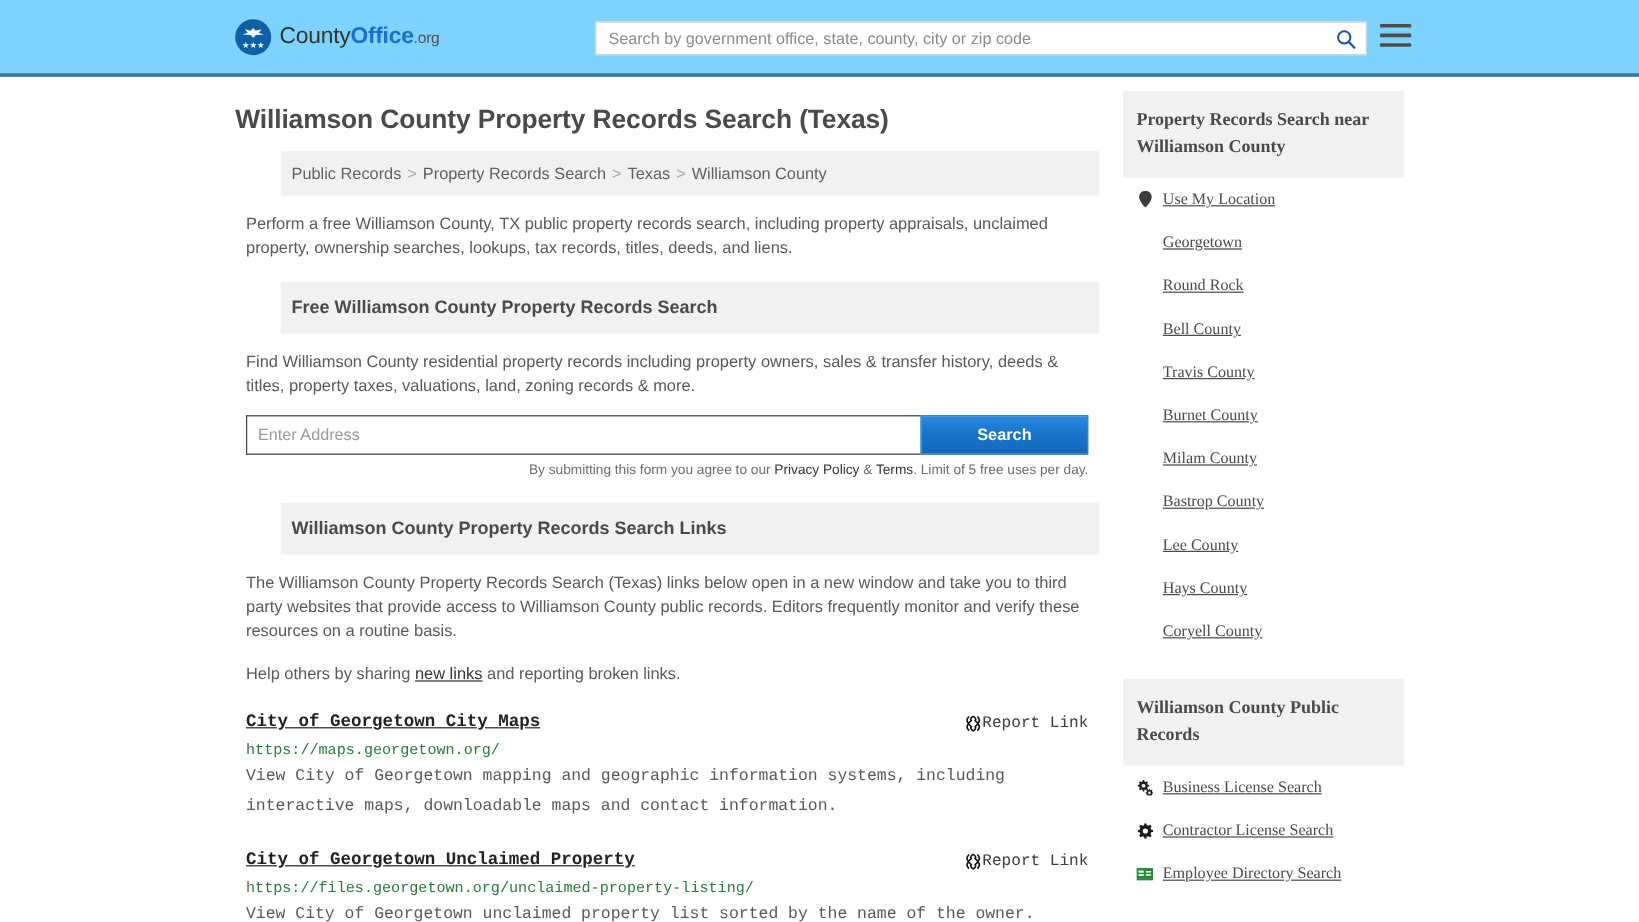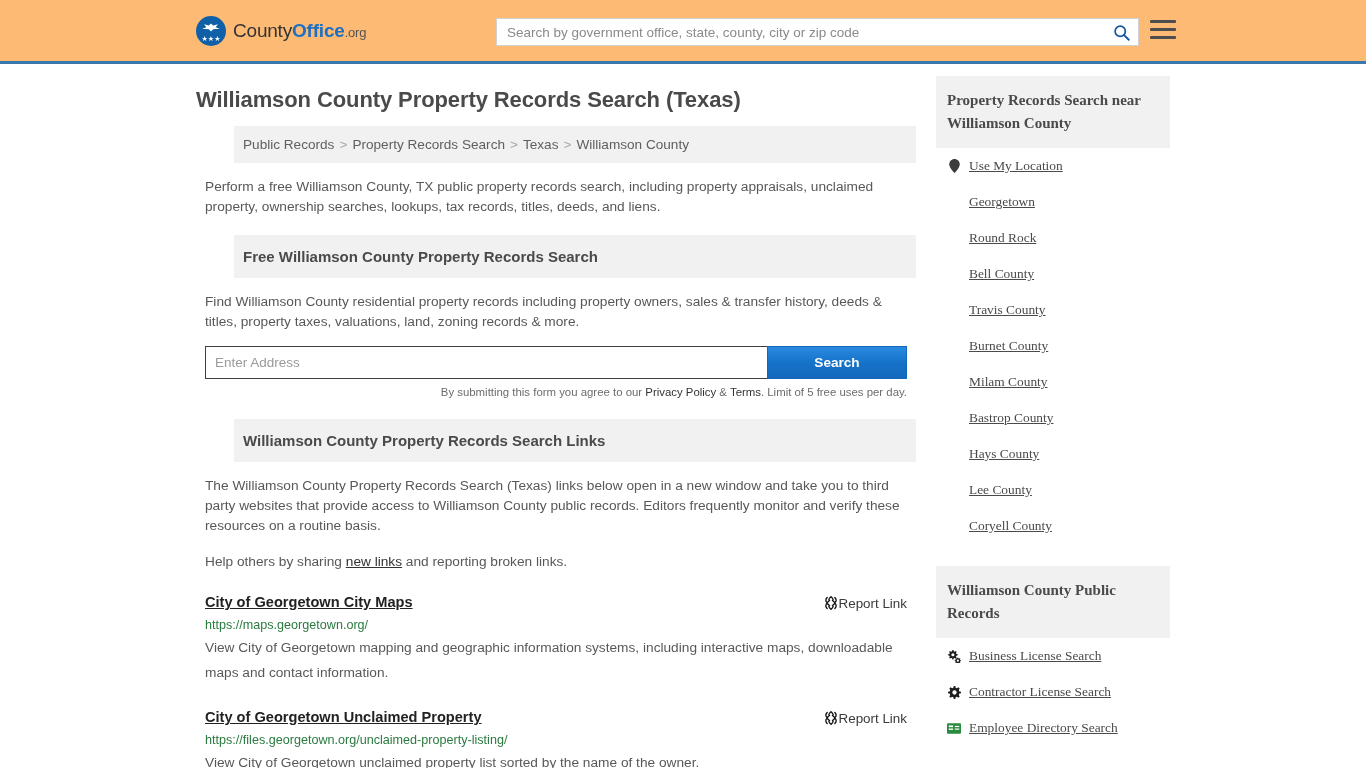--- a/index.html
+++ b/index.html
@@ -8,21 +8,21 @@
     width: 1366px; height: 768px;
     overflow: hidden;
     background: #ffffff;
     font-family: "Liberation Sans", sans-serif;
     -webkit-font-smoothing: antialiased;
   }
 
   
   .site-header {
     height: 64px;
-    background: #fdba74;
+    background: #7dd3fc;
     border-bottom: 3px solid #3a77ad;
     display: flex;
     align-items: center;
     position: relative;
   }
   .brand {
     display: flex;
     align-items: center;
     margin-left: 196px;
     gap: 7px;
@@ -189,20 +189,21 @@
     font-size: 11.4px;
     color: #6c6c6c;
     margin: 7px 9px 0 9px;
   }
   .legal a { color: #333; }
 
   
   .result {
     padding: 0 9px;
     margin-top: 22px;
+    font-family: Liberation Mono, monospace;
   }
   .result-head {
     display: flex;
     align-items: flex-start;
     justify-content: space-between;
   }
   .result-title {
     font-size: 14.6px;
     font-weight: bold;
     color: #222;
@@ -406,25 +407,25 @@
       <div class="side-item">
           <span class="ico"></span>
           <a>Milam County</a>
         </div>
       <div class="side-item">
           <span class="ico"></span>
           <a>Bastrop County</a>
         </div>
       <div class="side-item">
           <span class="ico"></span>
+          <a>Lee County</a>
+        </div>
+      <div class="side-item">
+          <span class="ico"></span>
           <a>Hays County</a>
-        </div>
-      <div class="side-item">
-          <span class="ico"></span>
-          <a>Lee County</a>
         </div>
       <div class="side-item">
           <span class="ico"></span>
           <a>Coryell County</a>
         </div>
     </div>
 
     <div class="side-block-2">
       <div class="side-band">Williamson County Public Records</div>
       <div class="side-list">

